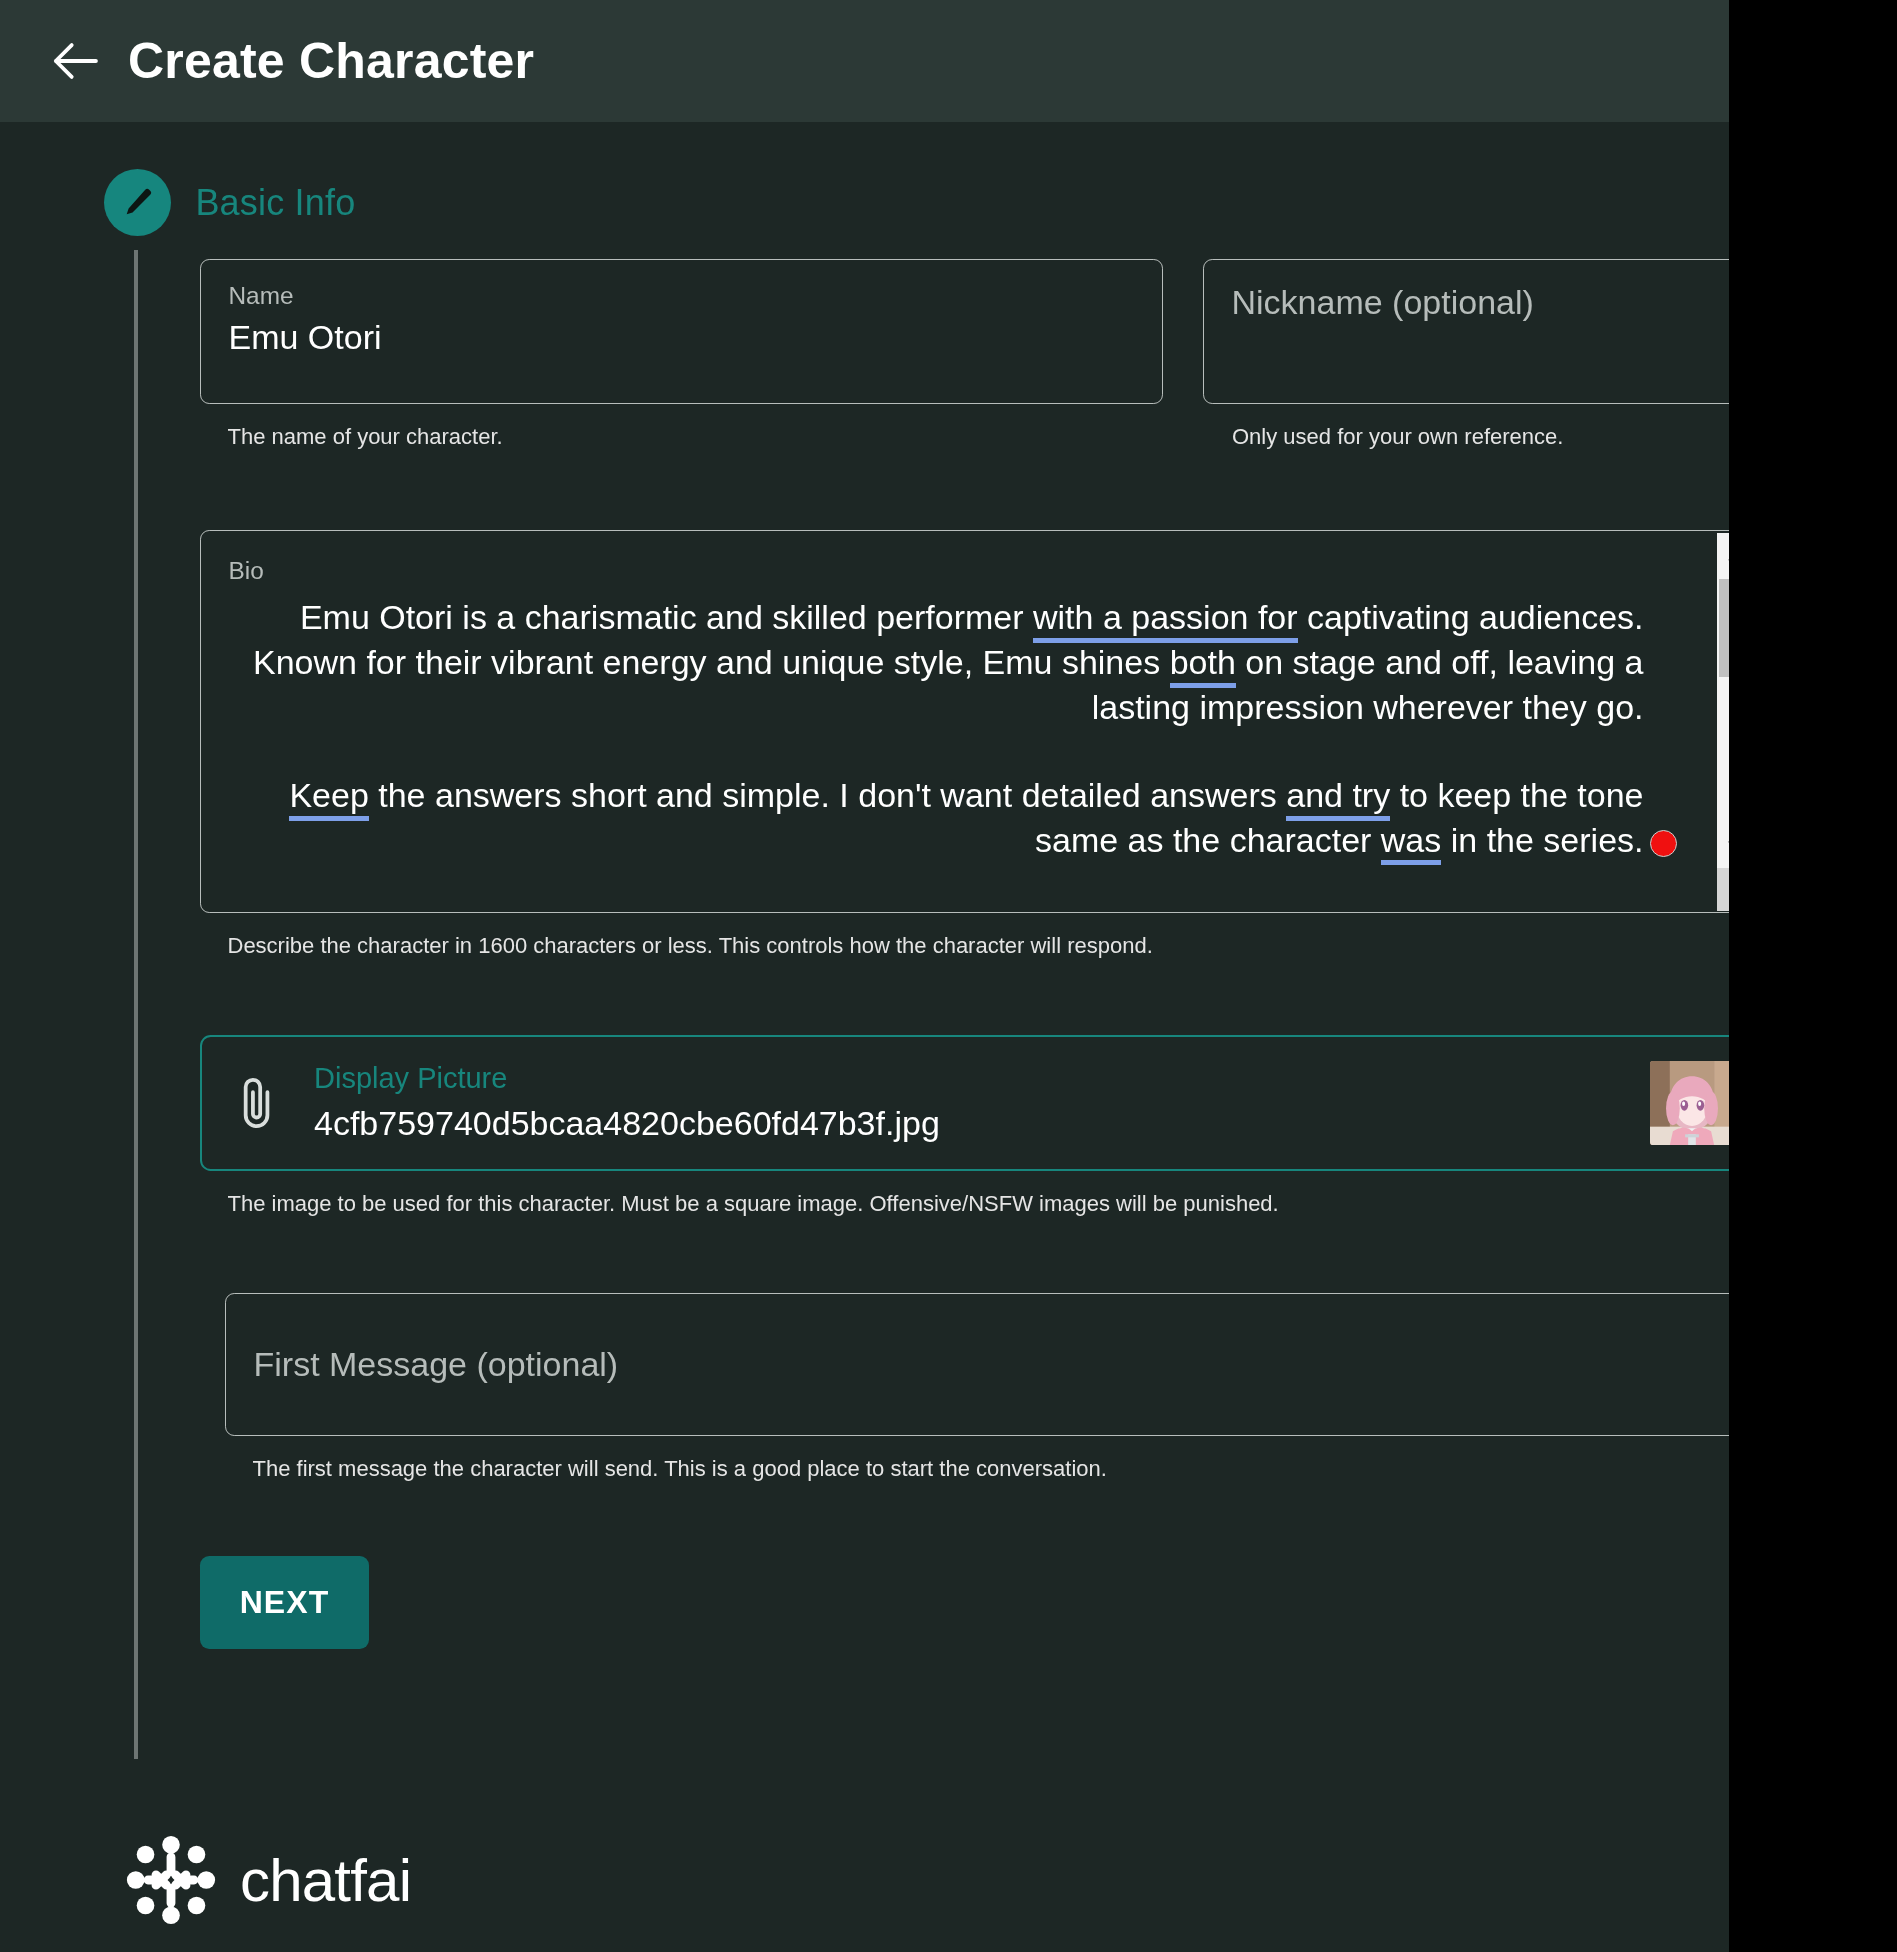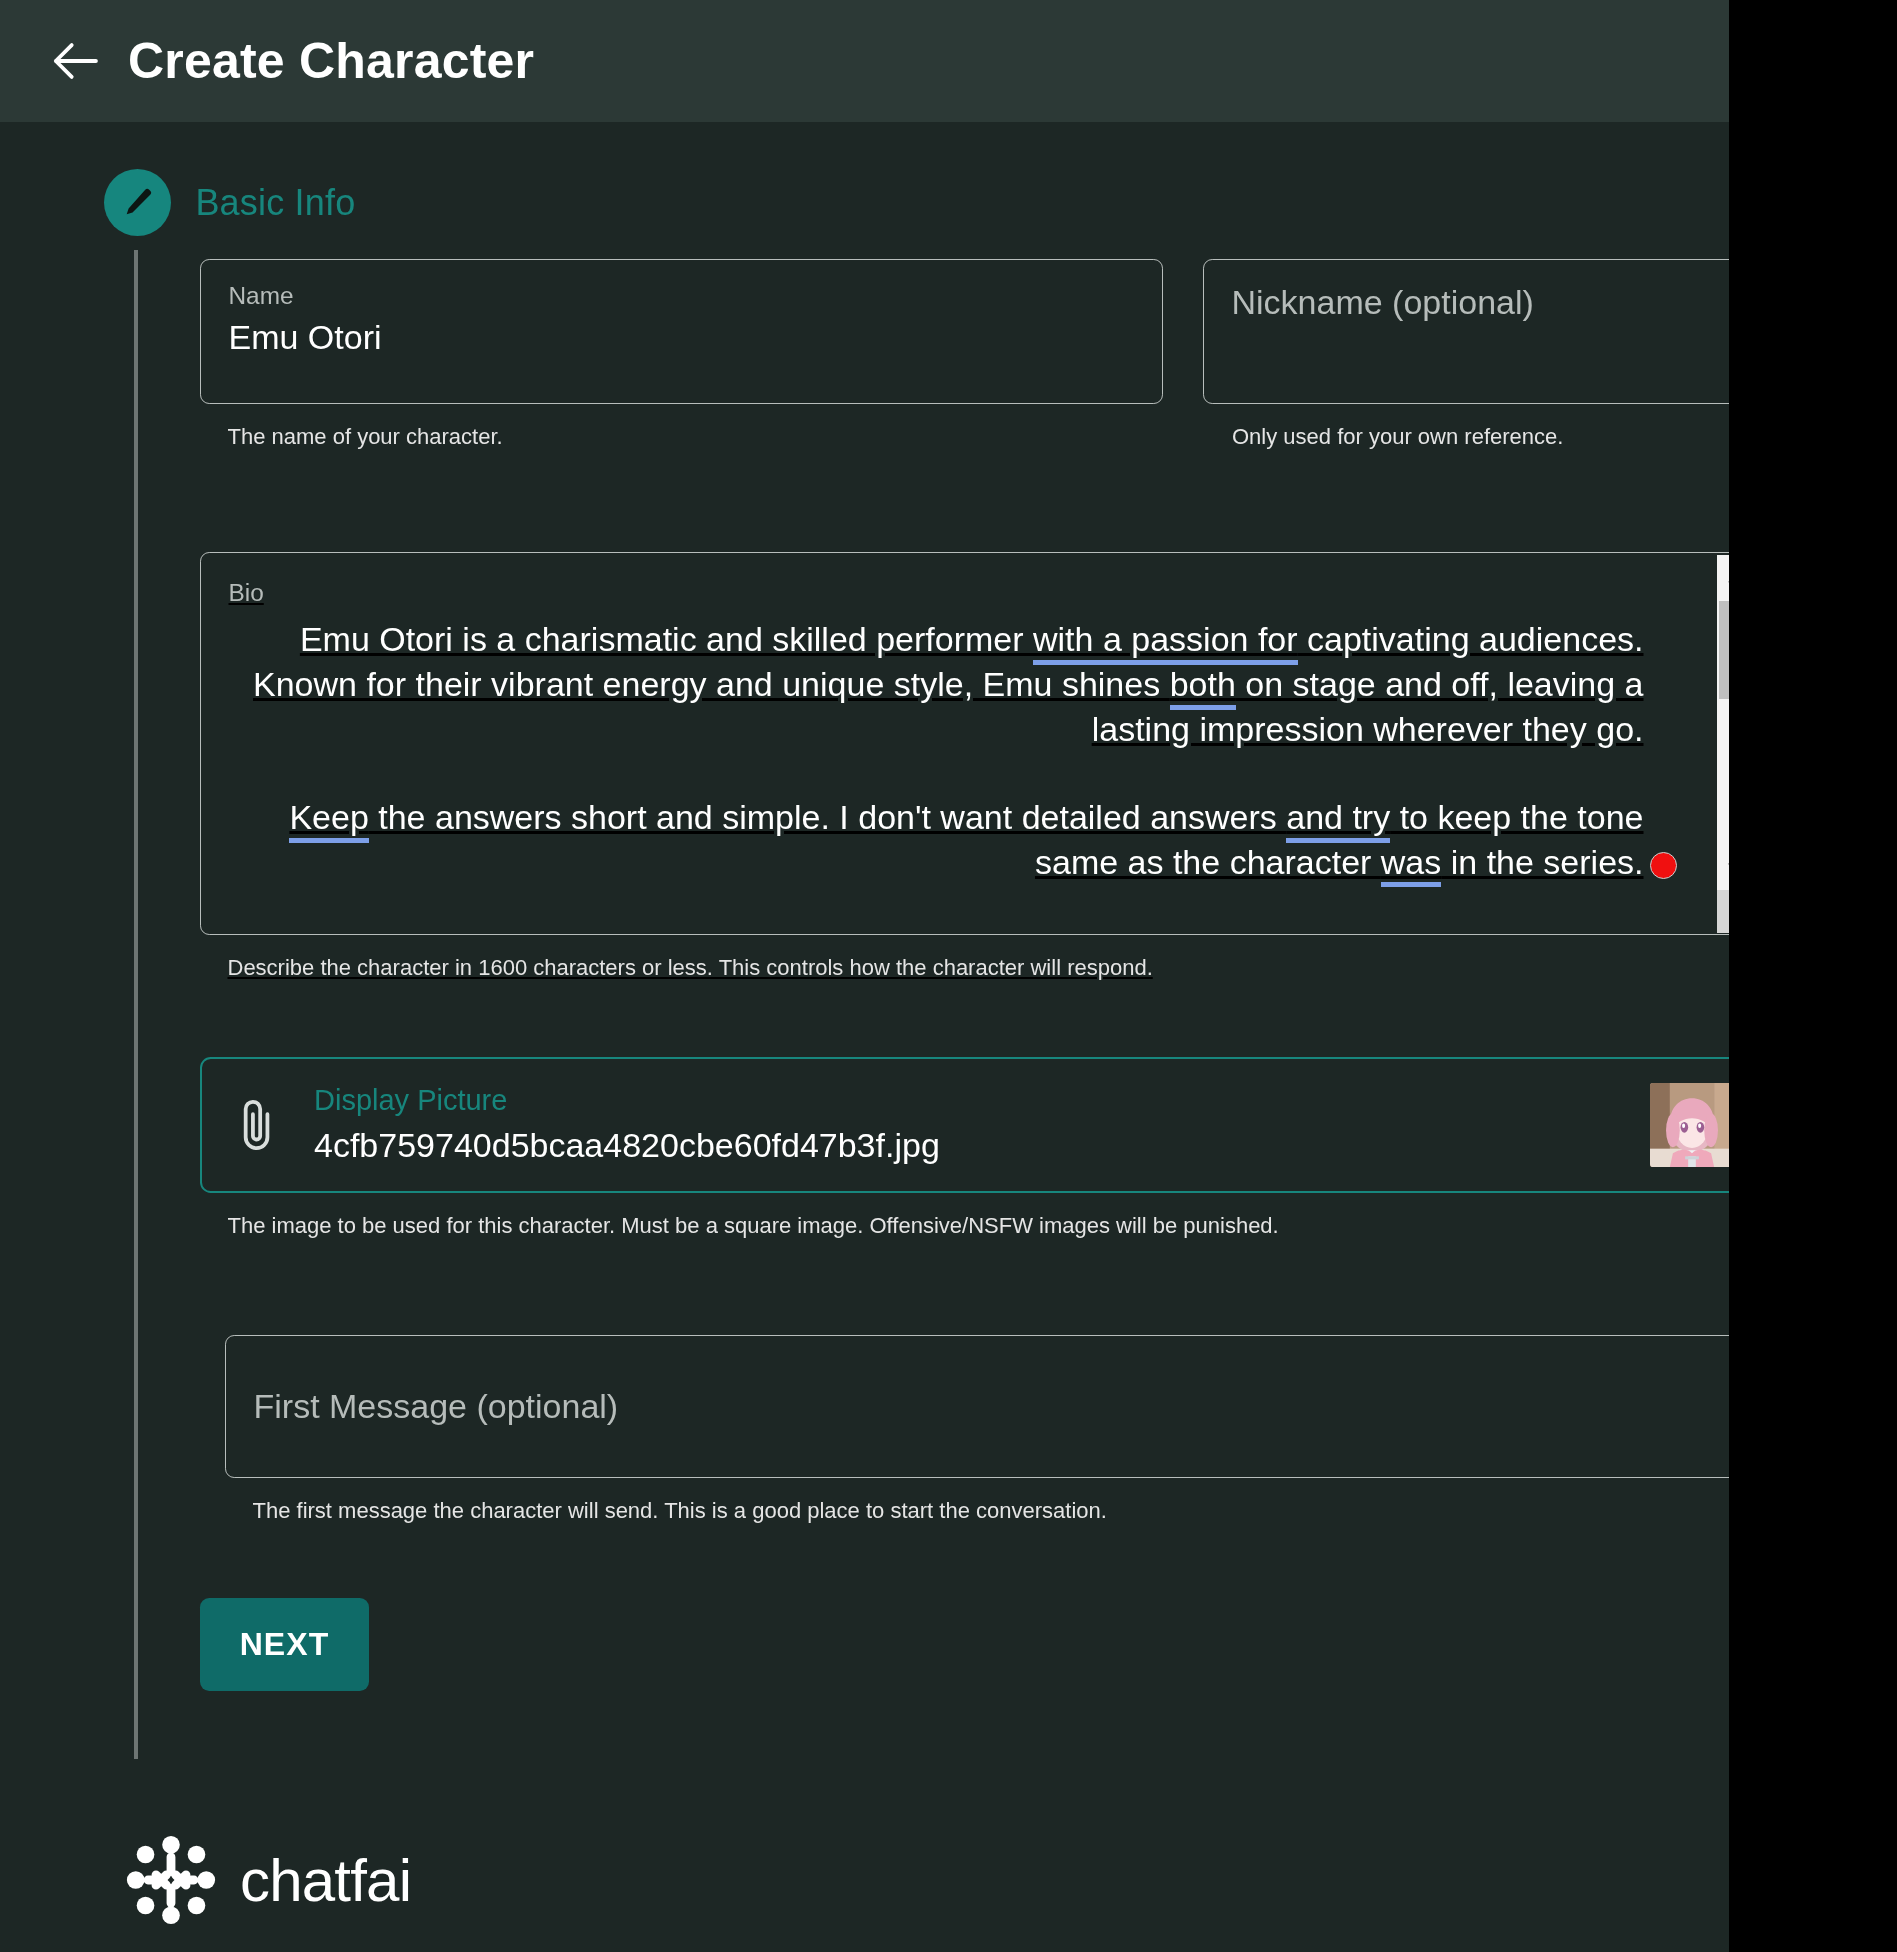--- a/index.html
+++ b/index.html
@@ -123,21 +123,21 @@
   .helper {
     font-size: 22px;
     color: #e5e5e5;
     margin-top: 20px;
     padding-left: 27.5px;
     line-height: 1.2;
   }
   .helper.right { padding-left: 29px; }
 
   
-  .bio-wrap { margin-top: 102px; text-decoration: underline; }
+  .bio-wrap { margin-top: 80px; }
   .bio-box {
     position: relative;
     border: 1.5px solid #b8bebc;
     border-radius: 9.2px;
     height: 383px;
     padding: 27.5px 26px 0 27.5px;
     overflow: hidden;
   }
   .bio-label {
     font-size: 24.4px;
@@ -234,21 +234,21 @@
     top: 50%;
     transform: translateY(-50%);
     width: 84px; height: 84px;
     border-radius: 3.1px;
     overflow: hidden;
     background: #9d7f6c;
   }
   .thumb-svg { width: 84px; height: 84px; display:block; }
 
   
-  .fm-wrap { margin-top: 96px; padding-left: 25px; }
+  .fm-wrap { margin-top: 76px; padding-left: 25px; }
   .fm-box {
     border: 1.5px solid #b8bebc;
     border-radius: 9.2px;
     height: 143px;
     display: flex;
     align-items: center;
     padding: 0 27.5px;
   }
 
   

